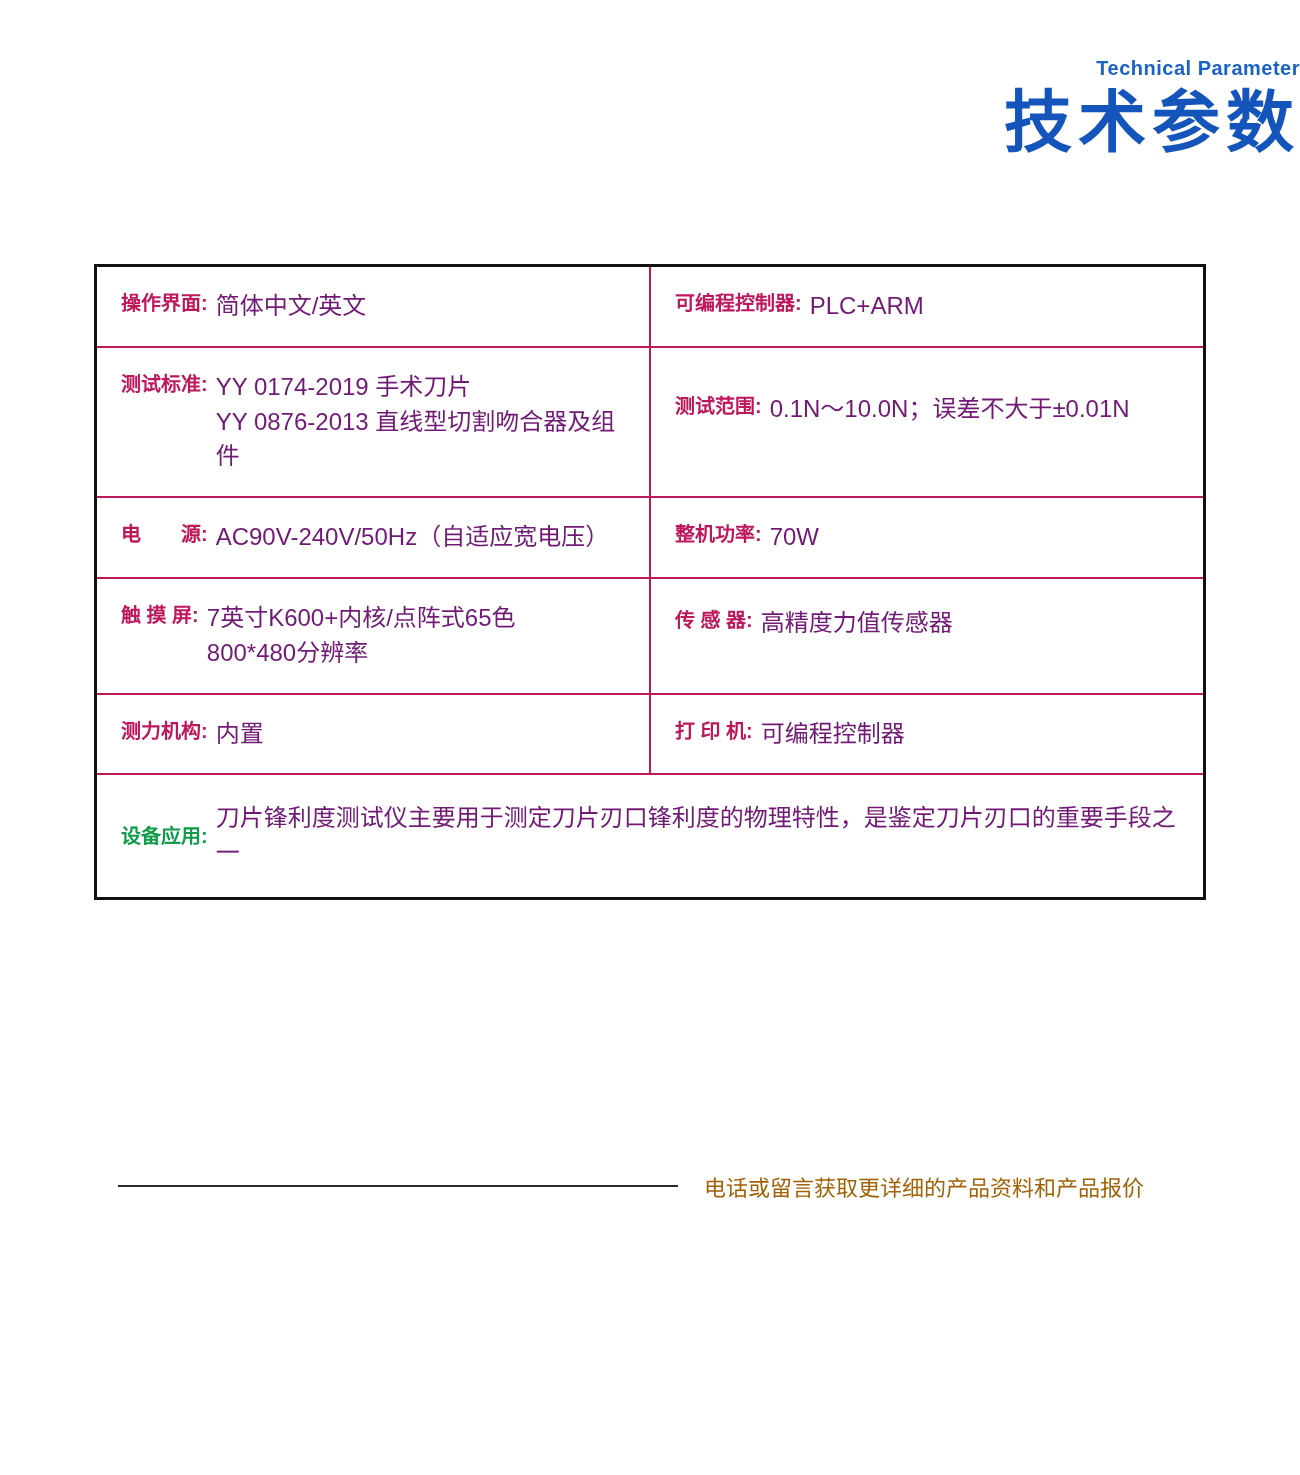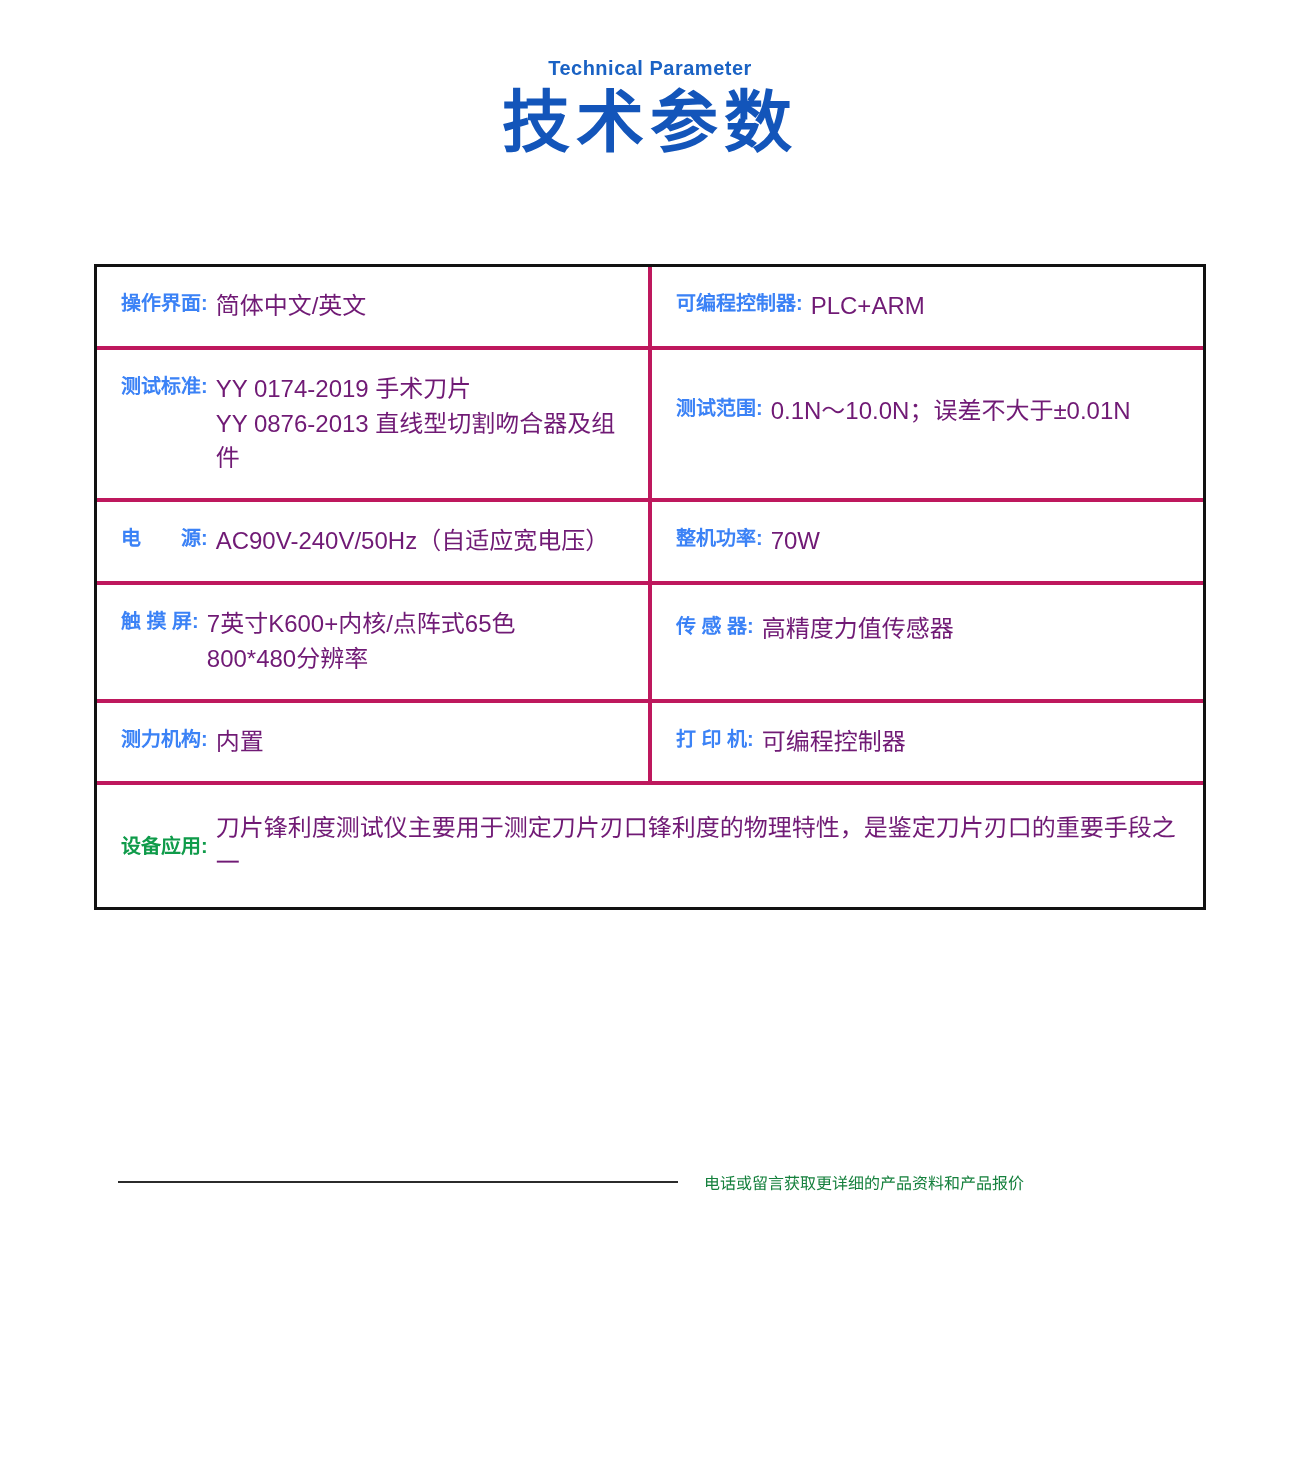--- a/index.html
+++ b/index.html
@@ -17,21 +17,21 @@
   }
   .page {
     width: 1300px;
     height: 1475px;
     box-sizing: border-box;
     position: relative;
   }
 
   
   .header {
-    text-align: center;
+    text-align: right;
     padding-top: 58px;
   }
   .header-en {
     font-size: 20px;
     font-weight: bold;
     color: #1a62c4;
     letter-spacing: 0.5px;
     line-height: 1;
   }
   .header-cn {
@@ -51,21 +51,21 @@
     width: 1112px;
     border: 3px solid #111111;
     box-sizing: border-box;
   }
   .spec-table {
     width: 100%;
     border-collapse: collapse;
     table-layout: fixed;
   }
   .spec-table td {
-    border: 4px solid #be185d;
+    border: 2px solid #be185d;
     padding: 0;
     vertical-align: middle;
   }
   .spec-table tr td:first-child {
     border-left: none;
   }
   .spec-table tr td:last-child {
     border-right: none;
   }
   .spec-table tr:first-child td {
@@ -78,21 +78,21 @@
     display: flex;
     align-items: flex-start;
     padding: 22px 20px 22px 24px;
     min-height: 78px;
     box-sizing: border-box;
   }
   .cell.tall {
     min-height: 104px;
   }
   .label {
-    color: #3b82f6;
+    color: #be185d;
     font-weight: bold;
     font-size: 20px;
     white-space: pre;
     flex: 0 0 auto;
     line-height: 1.45;
   }
   .value {
     color: #701a75;
     font-size: 24px;
     margin-left: 8px;
@@ -124,22 +124,22 @@
     display: flex;
     align-items: center;
   }
   .footer-rule {
     height: 2px;
     background: #2b2b2b;
     width: 560px;
     flex: 0 0 auto;
   }
   .footer-text {
-    font-size: 16px;
-    color: #15803d;
+    font-size: 22px;
+    color: #a16207;
     margin-left: 26px;
     white-space: nowrap;
   }
 </style>
 </head>
 <body>
 
 <div class="page">
 
   <div class="header">

